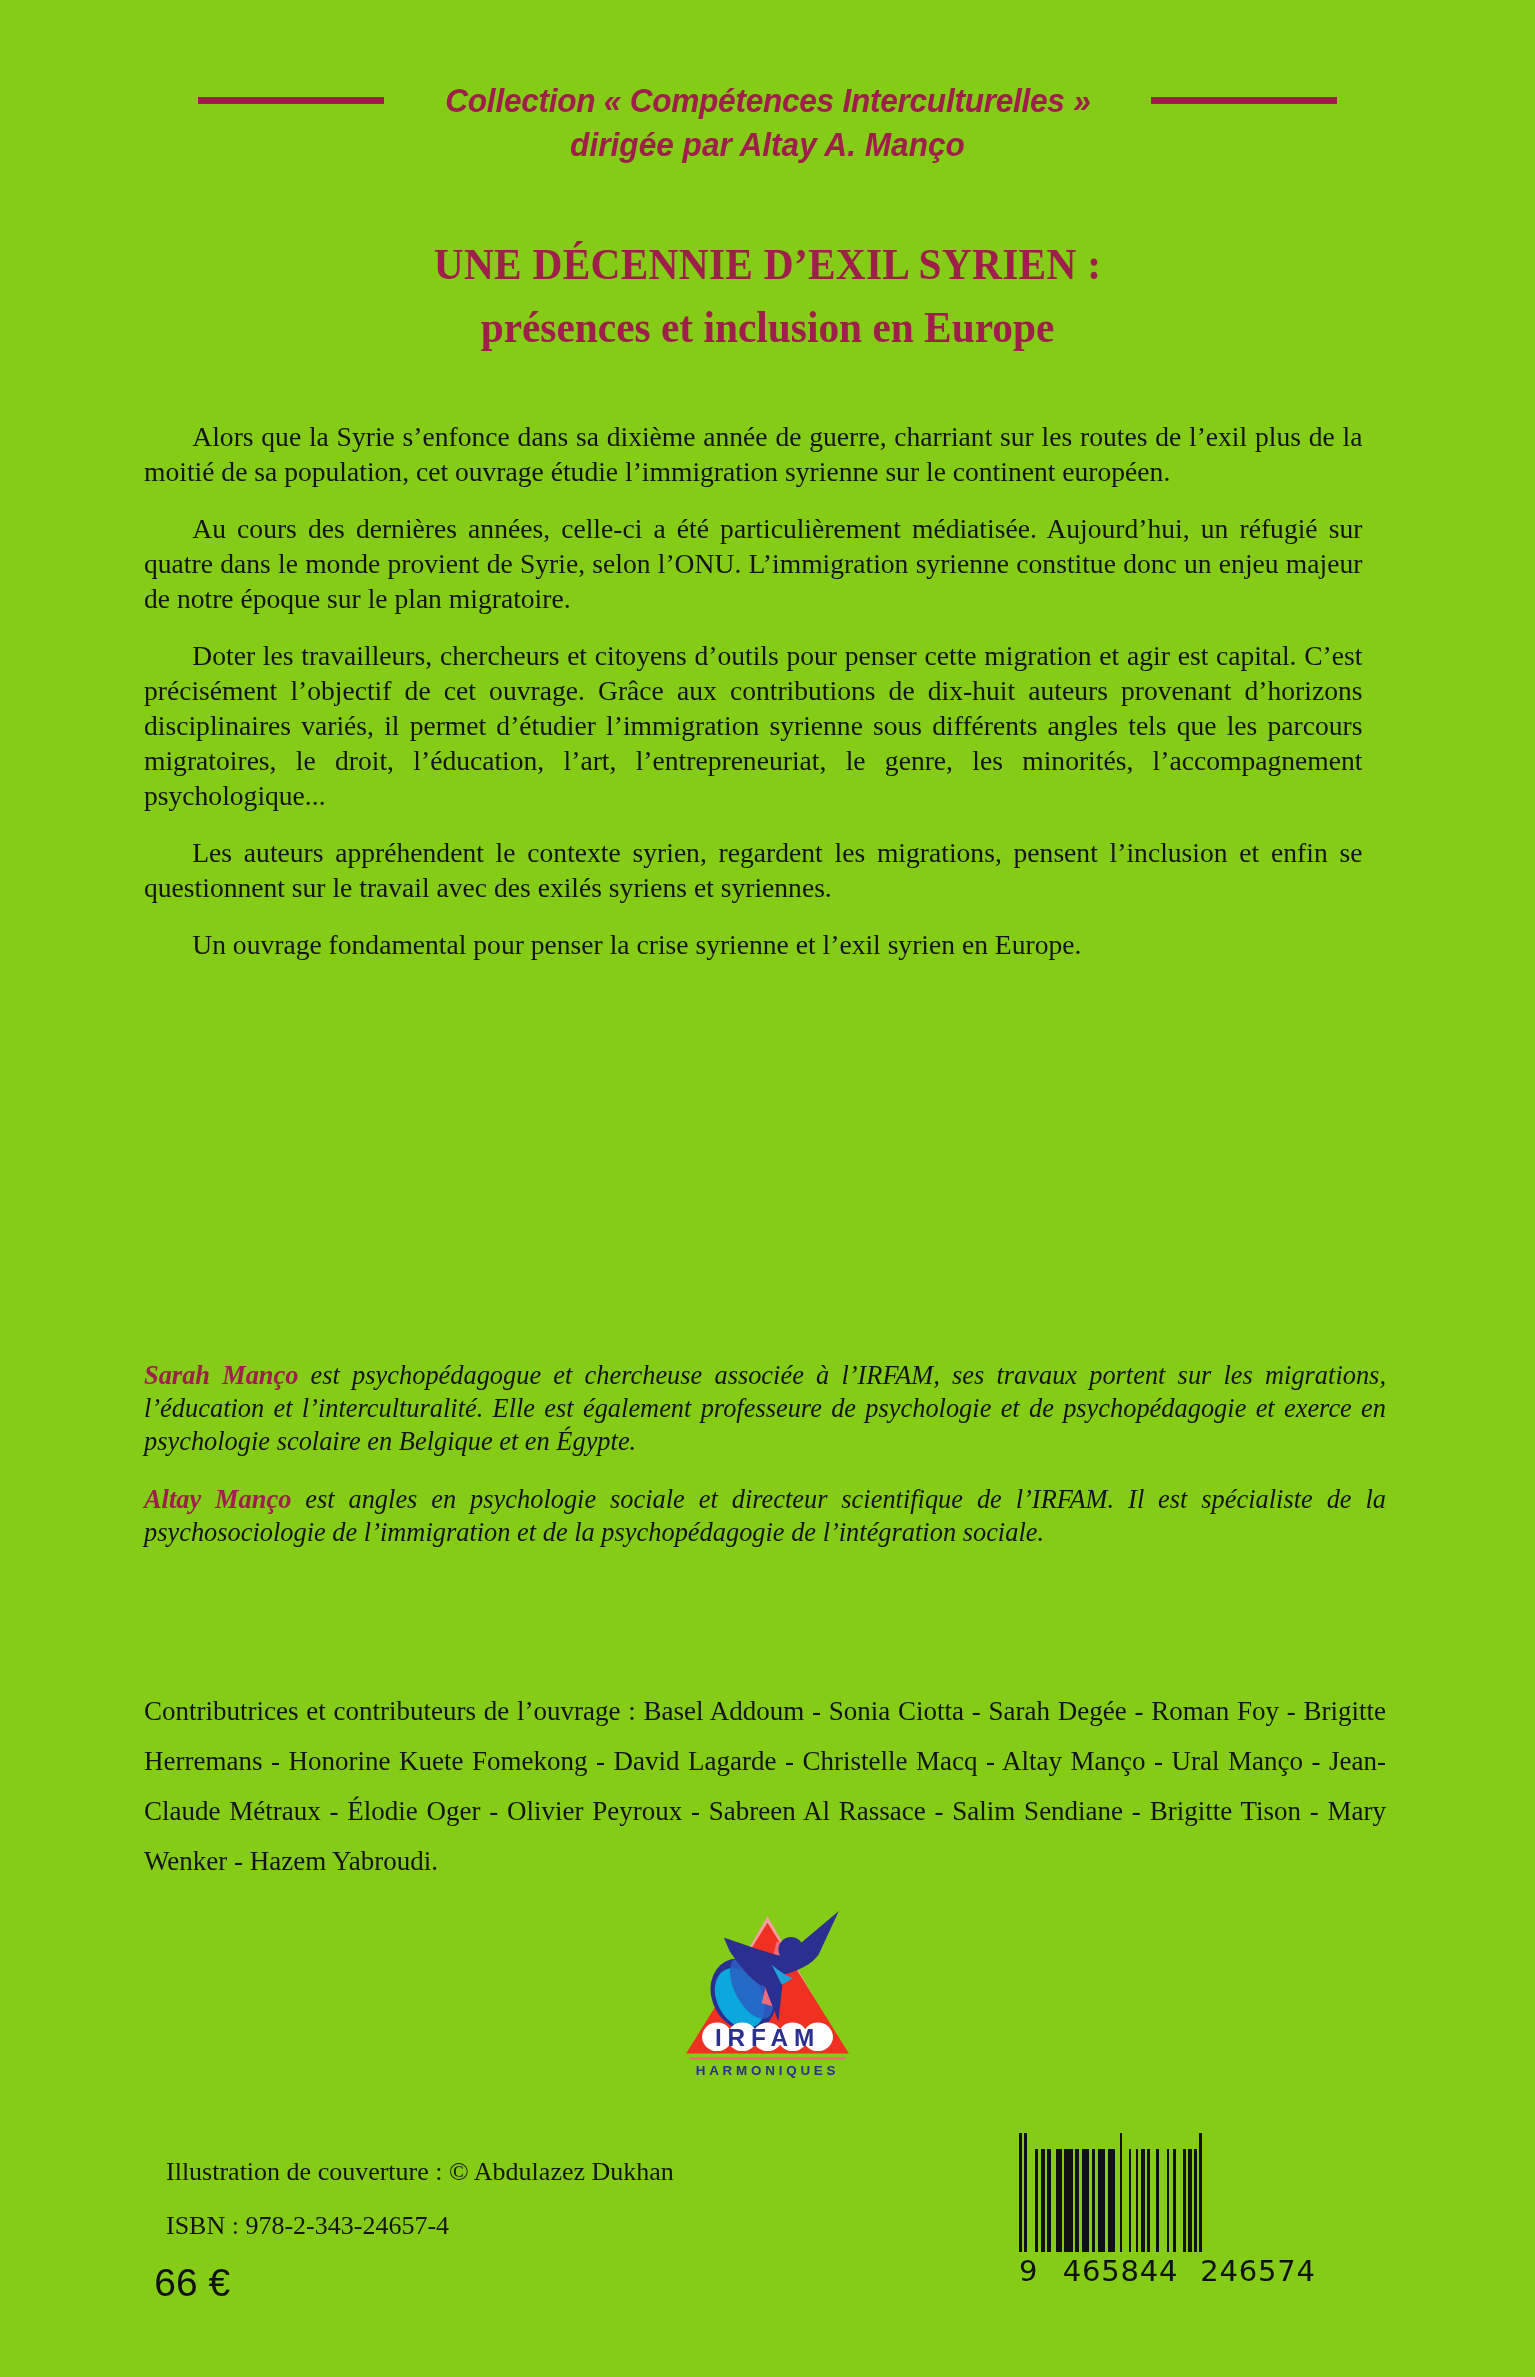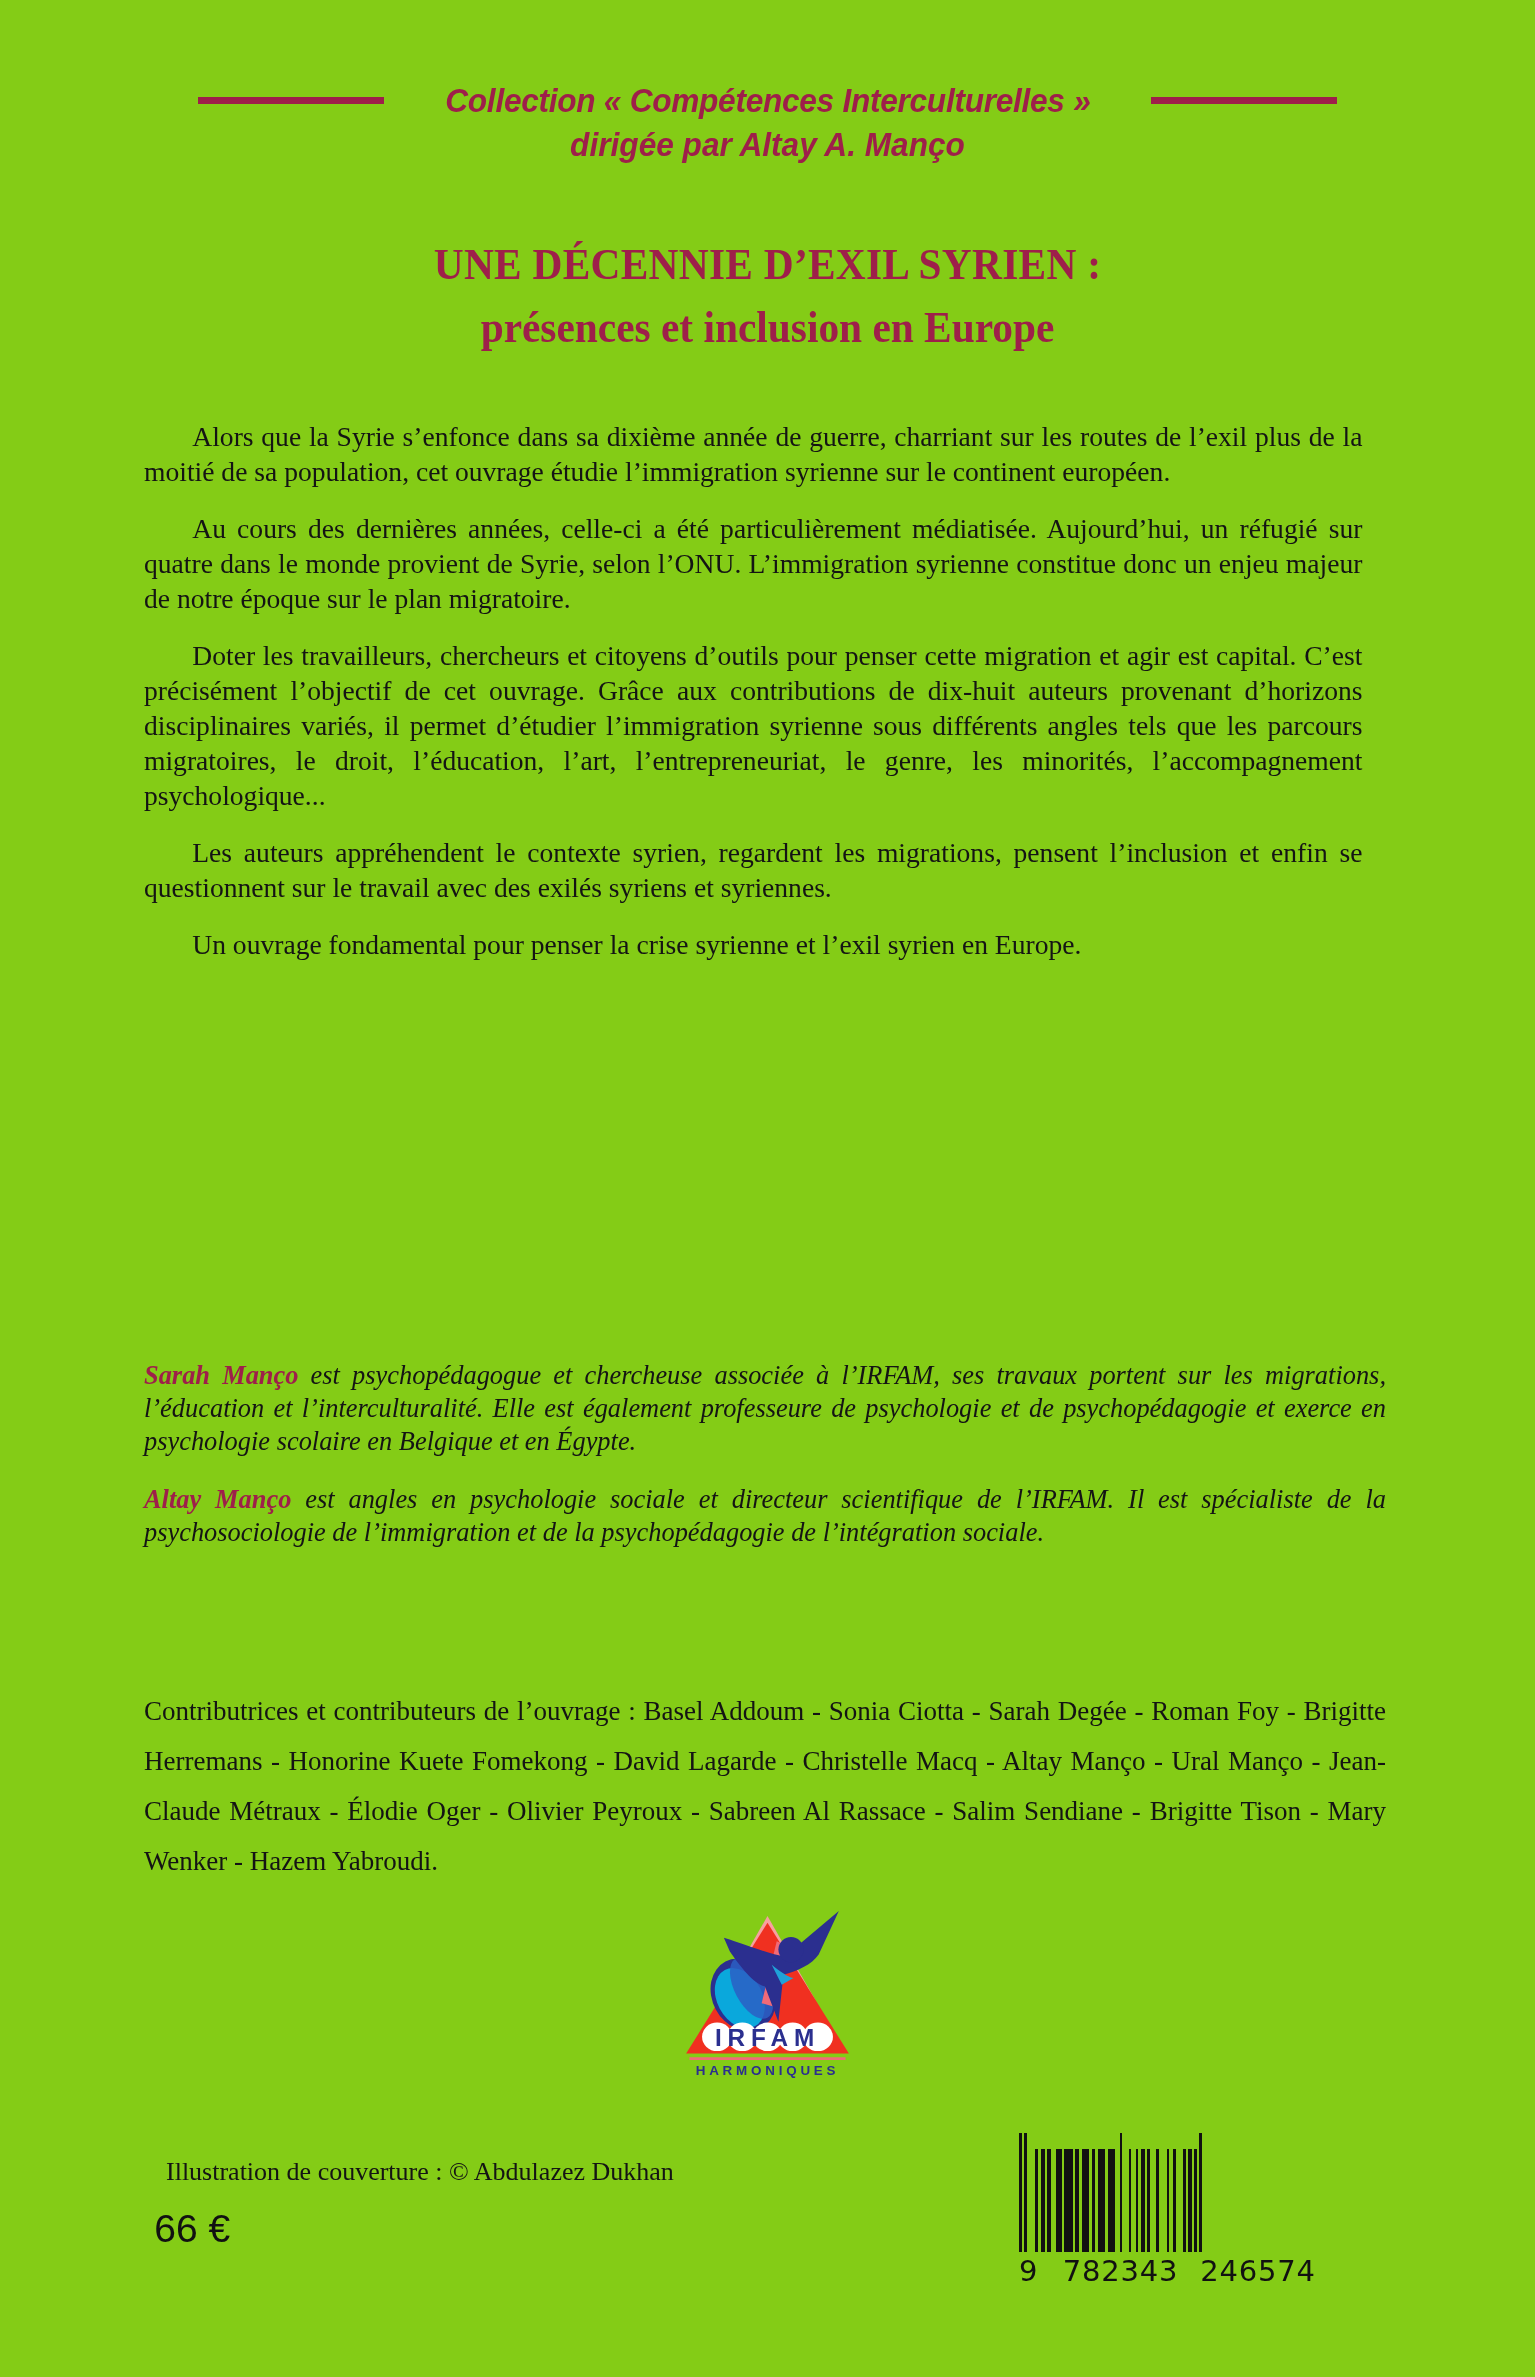--- a/index.html
+++ b/index.html
@@ -292,20 +292,21 @@
         </g>
         <text x="115" y="181" text-anchor="middle" font-family="Liberation Sans, DejaVu Sans, sans-serif" font-size="29" font-weight="bold" fill="#2b2f8f" letter-spacing="7">IRFAM</text>
         <line x1="22" y1="196" x2="208" y2="196" stroke="#f06a78" stroke-width="3"></line>
         <text x="115" y="216" text-anchor="middle" font-family="Liberation Sans, DejaVu Sans, sans-serif" font-size="16" font-weight="bold" fill="#2b2f8f" letter-spacing="4.5">HARMONIQUES</text>
       </svg>
     </div>
   </div>
 
   <div class="footer-left">
     <div class="footer-illus">Illustration de couverture : © Abdulazez Dukhan</div>
+    <div class="footer-isbn">ISBN : 978-2-343-24657-4</div>
     <div class="footer-price">66 €</div>
   </div>
 
   <div class="barcode-wrap">
     <div class="barcode-bars" id="barcode-bars">
         <span style="width: 2.5px; height: 119px; background: rgb(17, 17, 17);"></span>
         <span style="width: 2.5px; height: 119px; background: transparent;"></span>
         <span style="width: 2.5px; height: 119px; background: rgb(17, 17, 17);"></span>
         <span style="width: 8.4px; height: 103px; background: transparent;"></span>
         <span style="width: 3.4px; height: 103px; background: rgb(17, 17, 17);"></span>
@@ -348,19 +349,19 @@
         <span style="width: 2.5px; height: 103px; background: transparent;"></span>
         <span style="width: 3.4px; height: 103px; background: rgb(17, 17, 17);"></span>
         <span style="width: 2.5px; height: 103px; background: transparent;"></span>
         <span style="width: 2.5px; height: 103px; background: rgb(17, 17, 17);"></span>
         <span style="width: 2.5px; height: 119px; background: transparent;"></span>
         <span style="width: 2.5px; height: 119px; background: rgb(17, 17, 17);"></span>
         <span style="width: 2.5px; height: 119px; background: transparent;"></span>
       </div>
     <div class="barcode-digits">
       <span class="bc-d-left">9</span>
-      <span class="bc-d-group bc-g1">782343</span>
+      <span class="bc-d-group bc-g1">465844</span>
       <span class="bc-d-group bc-g2">246574</span>
     </div>
   </div>
 
 </div>
 
 
 </body></html>

